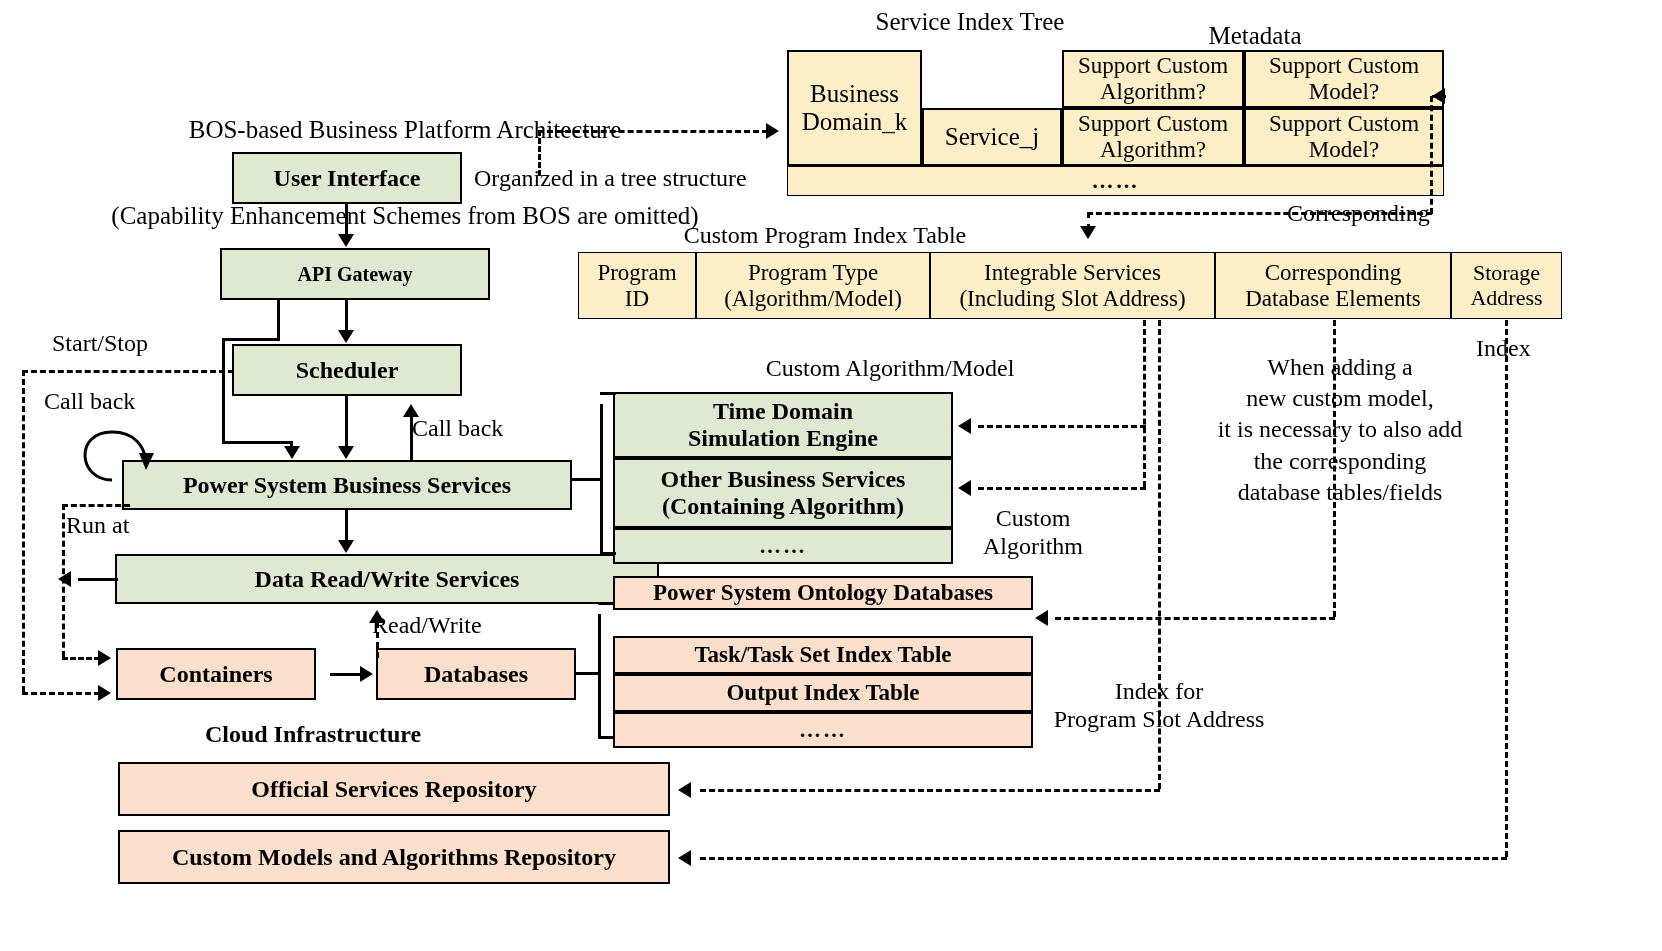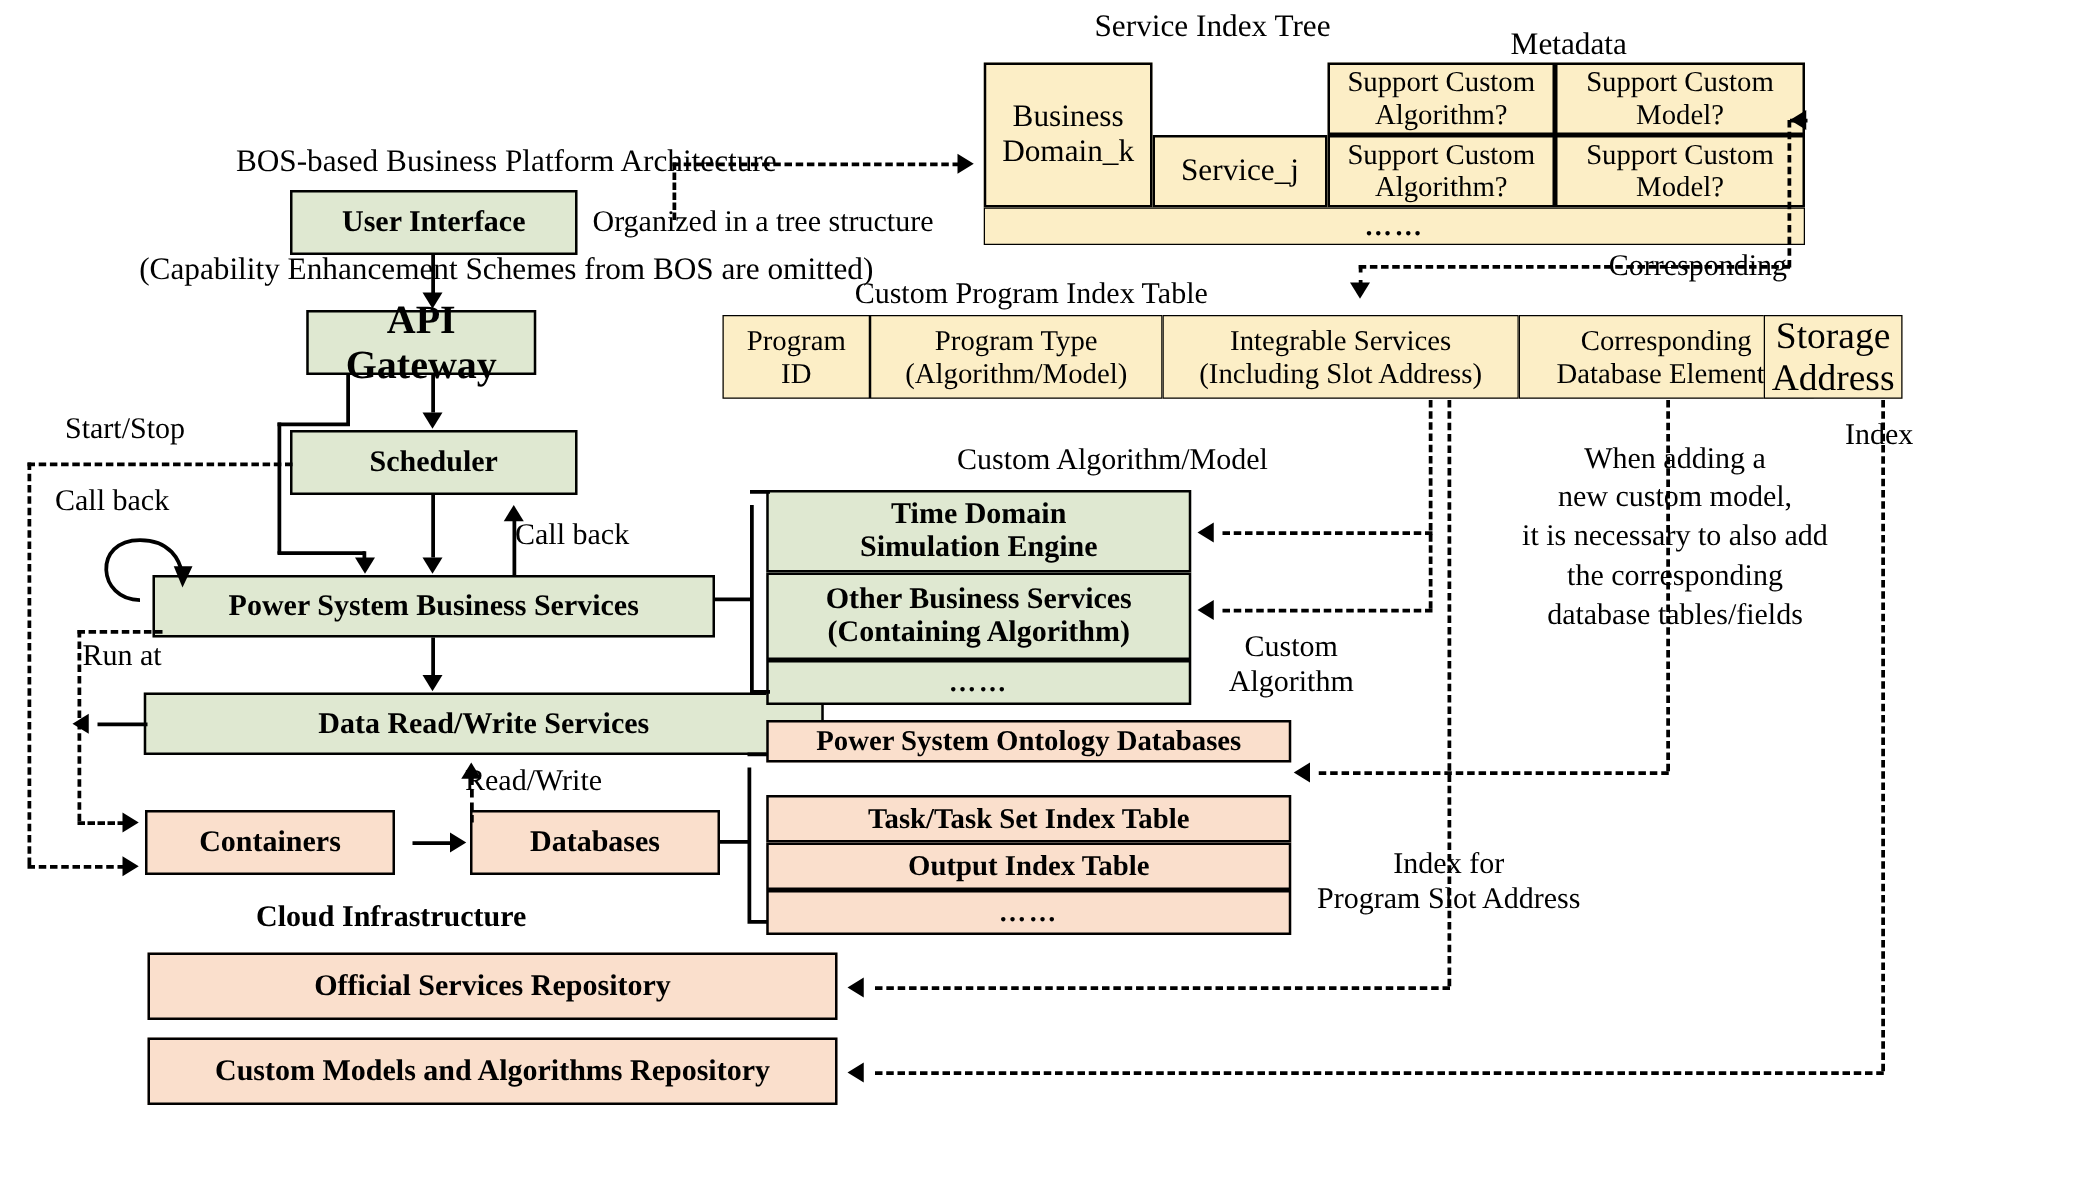--- a/index.html
+++ b/index.html
@@ -68,25 +68,25 @@
   <div class="box tan thin" style="left:787px;top:166px;width:657px;height:30px;font-size:22px;font-weight:bold;letter-spacing:2px;">……</div>
 
   <div class="box tan thin" style="left:578px;top:252px;width:118px;height:67px;font-size:23px;white-space:pre;">Program
 ID</div>
   <div class="box tan thin" style="left:696px;top:252px;width:234px;height:67px;font-size:23px;white-space:pre;">Program Type
 (Algorithm/Model)</div>
   <div class="box tan thin" style="left:930px;top:252px;width:285px;height:67px;font-size:23px;white-space:pre;">Integrable Services
 (Including Slot Address)</div>
   <div class="box tan thin" style="left:1215px;top:252px;width:236px;height:67px;font-size:23px;white-space:pre;">Corresponding
 Database Elements</div>
-  <div class="box tan thin" style="left:1411px;top:252px;width:111px;height:67px;font-size:30px;white-space:pre;">Storage
+  <div class="box tan thin" style="left:1451px;top:252px;width:111px;height:67px;font-size:22px;white-space:pre;">Storage
 Address</div>
 
   <div class="box green" style="left:232px;top:152px;width:230px;height:52px;font-size:24px;">User Interface</div>
-  <div class="box green" style="left:245px;top:248px;width:184px;height:52px;font-size:32px;">API Gateway</div>
+  <div class="box green" style="left:220px;top:248px;width:270px;height:52px;font-size:20px;">API Gateway</div>
   <div class="box green" style="left:232px;top:344px;width:230px;height:52px;font-size:24px;">Scheduler</div>
   <div class="box green" style="left:122px;top:460px;width:450px;height:50px;font-size:24px;">Power System Business Services</div>
   <div class="box green" style="left:115px;top:554px;width:544px;height:50px;font-size:24px;">Data Read/Write Services</div>
   <div class="box pink" style="left:116px;top:648px;width:200px;height:52px;font-size:24px;">Containers</div>
   <div class="box pink" style="left:376px;top:648px;width:200px;height:52px;font-size:24px;">Databases</div>
   <div class="box pink" style="left:118px;top:762px;width:552px;height:54px;font-size:24px;">Official Services Repository</div>
   <div class="box pink" style="left:118px;top:830px;width:552px;height:54px;font-size:24px;">Custom Models and Algorithms Repository</div>
 
   <div class="box green" style="left:613px;top:392px;width:340px;height:66px;font-size:24px;white-space:pre;">Time Domain
 Simulation Engine</div>

